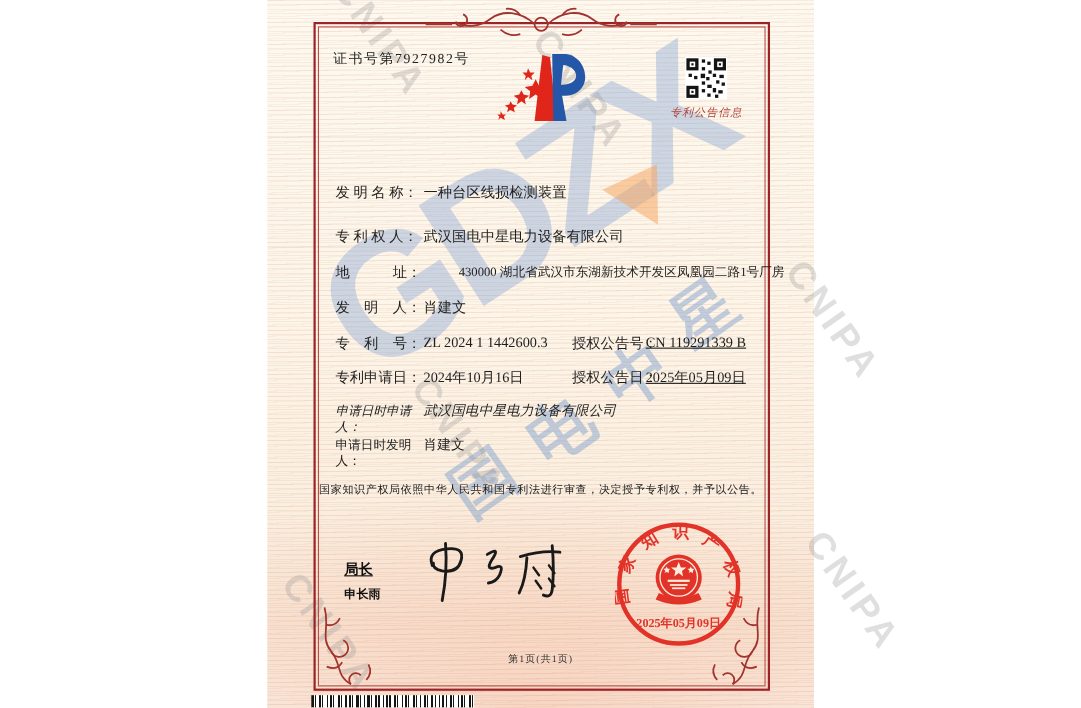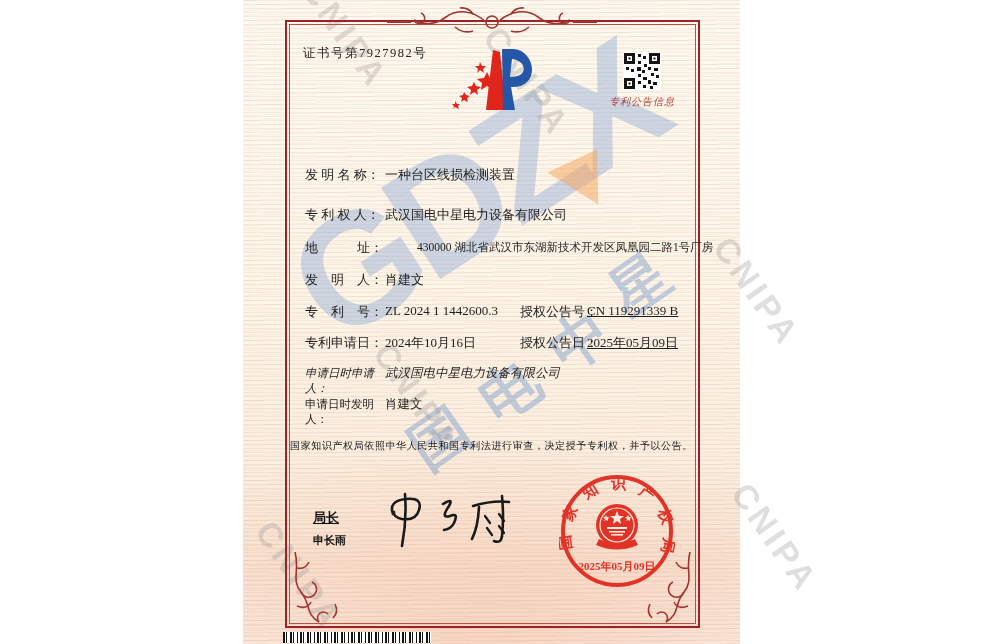--- a/index.html
+++ b/index.html
@@ -274,14 +274,15 @@
       <polygon points="47,42 48,44 50,44 49,46 49,48 47,47 45,48 46,46 44,44 46,44" fill="#fbeede"></polygon>
       <polygon points="69,42 70,44 72,44 71,46 71,48 69,47 67,48 68,46 66,44 68,44" fill="#fbeede"></polygon>
       <rect x="48" y="54" width="20" height="2" fill="#fbeede"></rect>
       <rect x="50" y="58" width="16" height="1.6" fill="#fbeede"></rect>
       <rect x="52" y="61" width="12" height="1.6" fill="#fbeede"></rect>
       <path d="M40,66 q18,8 36,0 l3,6 q-21,9 -42,0 Z" fill="#e1251b"></path>
     </g>
     <text x="58" y="97" text-anchor="middle" font-size="11" font-weight="bold" fill="#e1251b" font-family="'Liberation Serif',serif">2025年05月09日</text>
   </svg>
 
+  <div class="footer-page">第1页(共1页)</div>
   <div class="barcode"></div>
 </div>
 
 </body></html>

